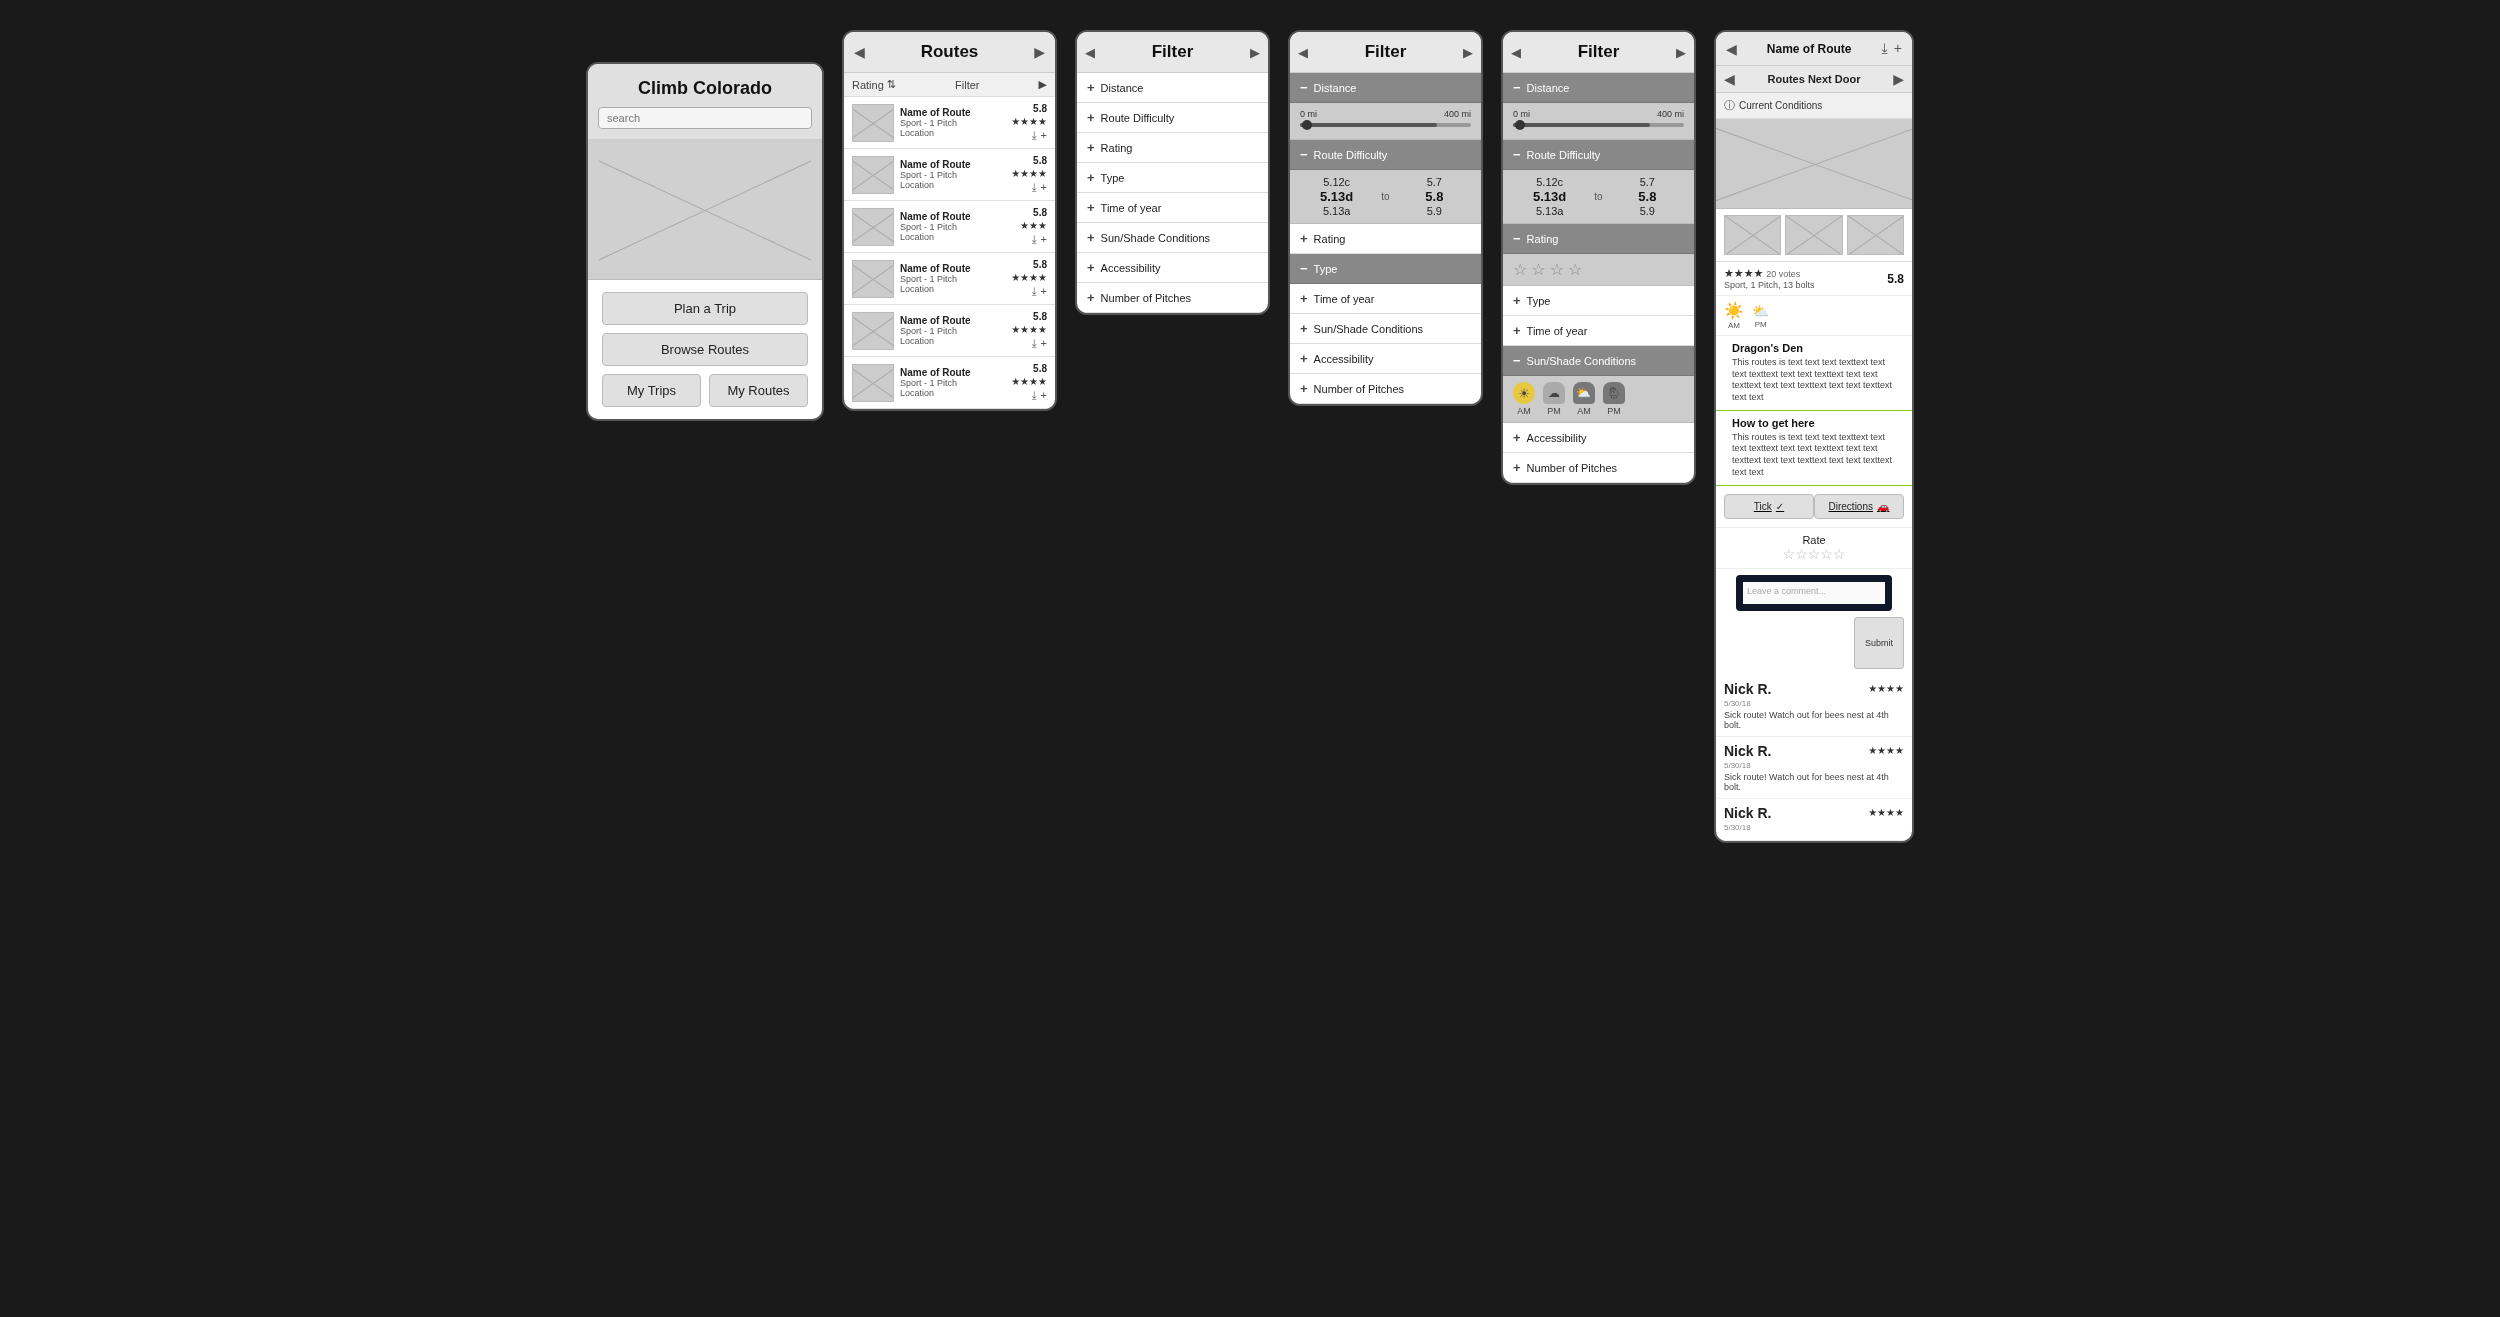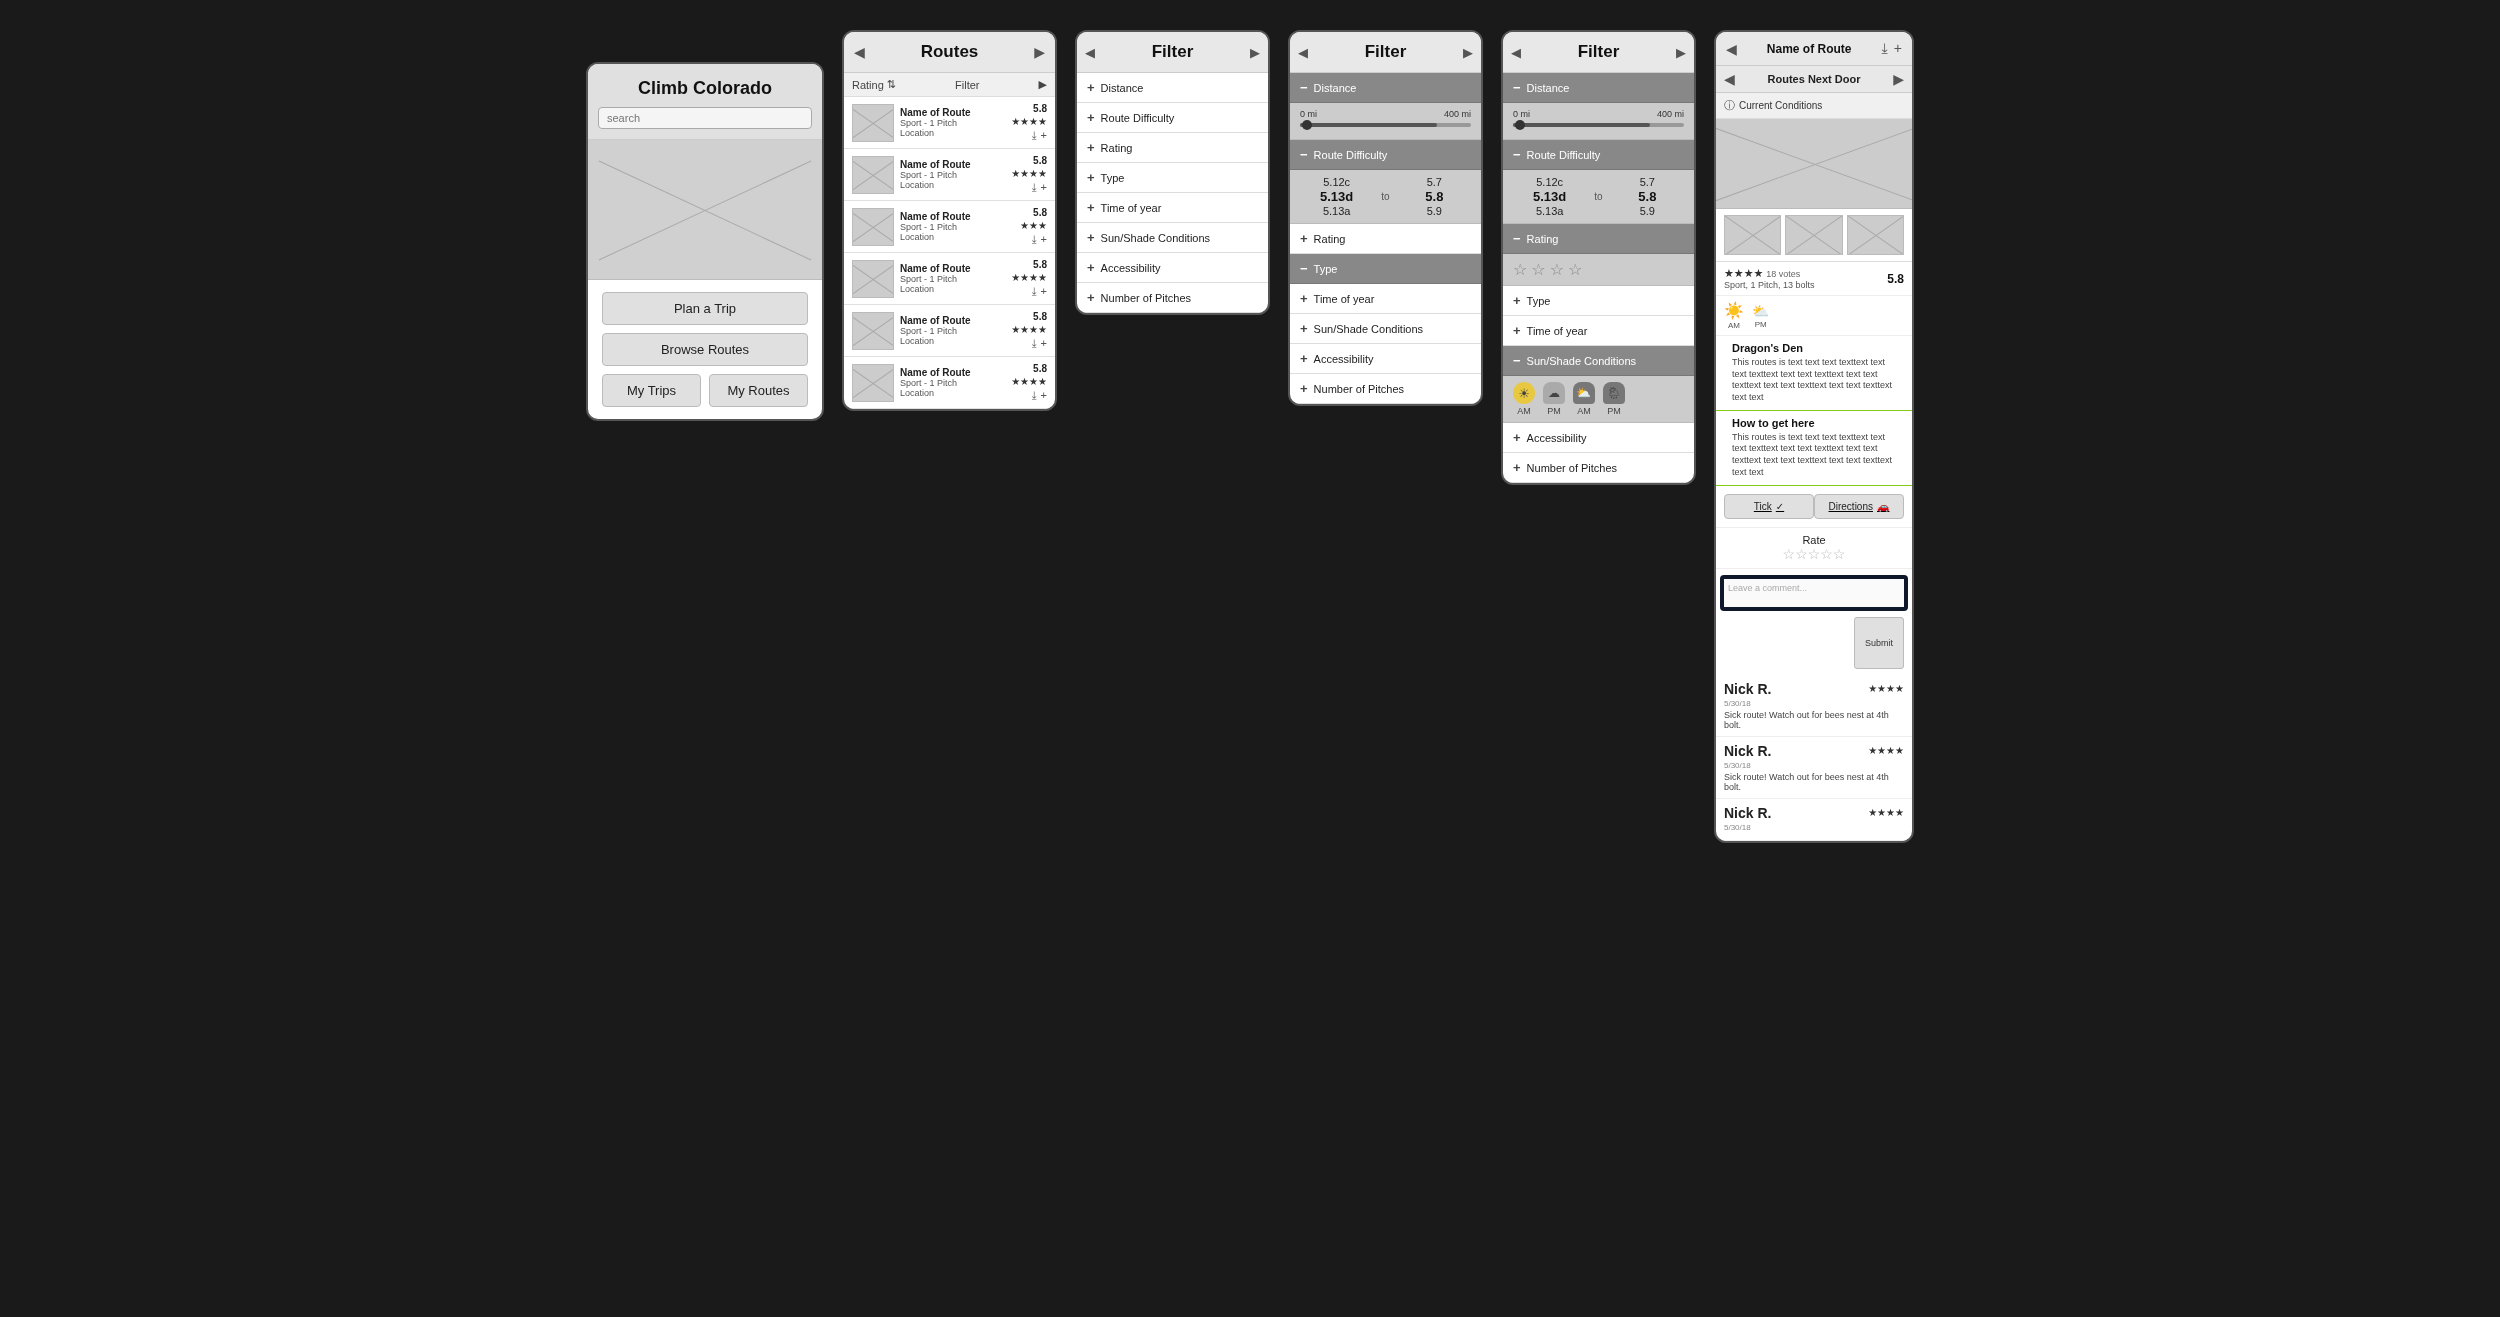--- a/index.html
+++ b/index.html
@@ -656,22 +656,22 @@
     .detail-rate-label {
       font-size: 11px;
       color: #222;
     }
     .detail-rate-stars {
       font-size: 14px;
       color: #bbb;
     }
 
     .detail-comment-area {
-      margin: 6px 4px;
-      border: 4px solid #0f172a;
+      margin: 6px 20px;
+      border: 7px solid #0f172a;
       border-radius: 4px;
       height: 36px;
       padding: 4px;
       font-size: 9px;
       color: #aaa;
       background: #fafafa;
       display: flex;
       align-items: flex-start;
     }
     .detail-submit-row {
@@ -1085,21 +1085,21 @@
   </div>
   <div class="detail-main-image"></div>
   <div class="detail-thumbs">
     <div class="detail-thumb-sm"></div>
     <div class="detail-thumb-sm"></div>
     <div class="detail-thumb-sm"></div>
   </div>
   <div class="detail-rating-row">
     <div>
       <span class="detail-stars-filled">★★★★</span>
-      <span class="detail-votes">18 votes</span>
+      <span class="detail-votes">20 votes</span>
       <div class="detail-route-info">Sport, 1 Pitch, 13 bolts</div>
     </div>
     <span class="detail-grade">5.8</span>
   </div>
   <div class="detail-sunshade">
     <div class="detail-sunshade-item">
       <span class="sun-sm">☀️</span>
       <span>AM</span>
     </div>
     <div class="detail-sunshade-item">

